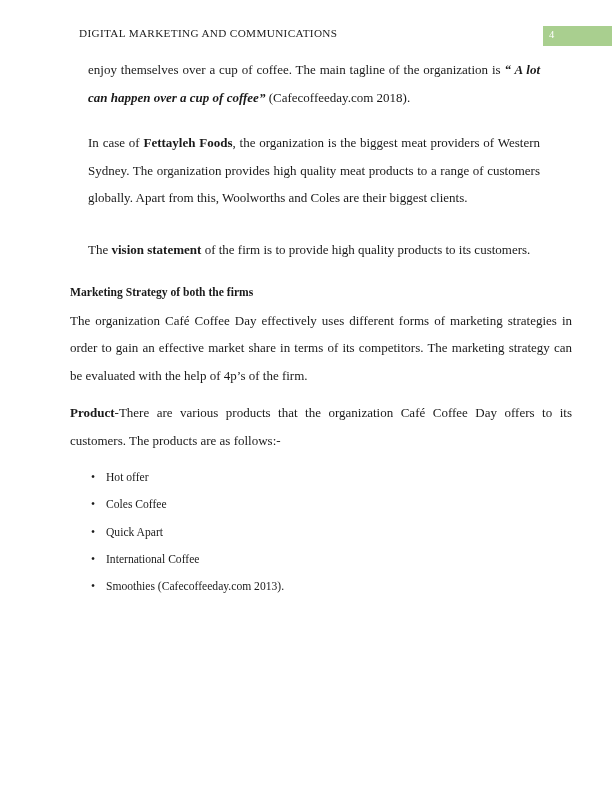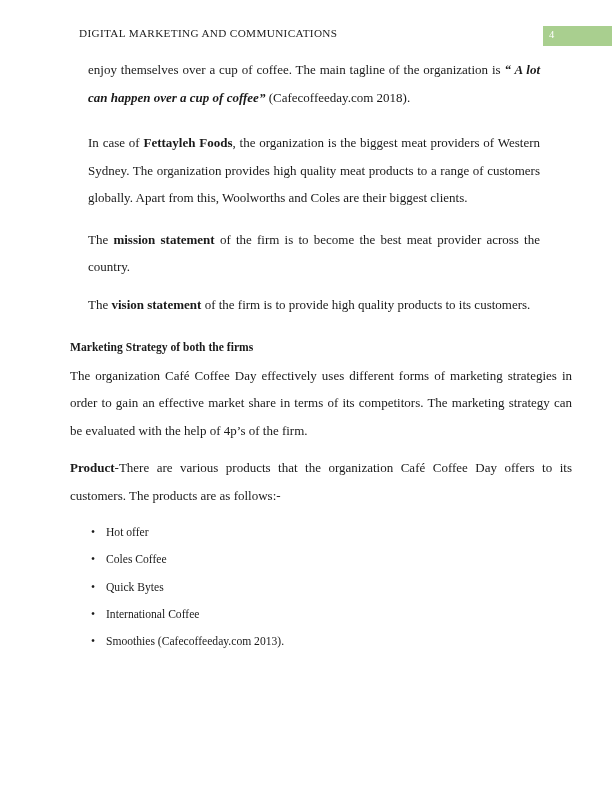--- a/index.html
+++ b/index.html
@@ -136,21 +136,20 @@
   <div class="inset">
 
     <p class="para"><span>enjoy themselves over a cup of coffee.  The main tagline of the organization is </span><em class="bold-italic">“ A lot can happen over a cup of coffee”</em><span> (Cafecoffeeday.com 2018).</span></p>
 
     <div class="spacer-18"></div>
 
     <p class="para"><span>In case of </span><strong class="bold">Fettayleh Foods</strong><span>, the organization is the biggest meat providers of Western Sydney. The organization provides high quality meat products to a range of customers globally.  Apart from this, Woolworths and Coles are their biggest clients.</span></p>
 
     <div class="spacer-14"></div>
 
-    <p class="para"><span>The </span><strong class="bold">mission statement</strong><span> of the firm is to become the best meat provider across the country.</span></p>
 
     <div class="spacer-10"></div>
 
     <p class="para"><span>The </span><strong class="bold">vision statement</strong><span> of the firm is to provide high quality products to its customers.</span></p>
 
   </div>
 
   <div class="spacer-16"></div>
 
   <div class="flush">
@@ -169,21 +168,21 @@
       <li>
         <span class="bullet-marker">•</span>
         <span>Hot offer</span>
       </li>
       <li>
         <span class="bullet-marker">•</span>
         <span>Coles Coffee</span>
       </li>
       <li>
         <span class="bullet-marker">•</span>
-        <span>Quick Bytes</span>
+        <span>Quick Apart</span>
       </li>
       <li>
         <span class="bullet-marker">•</span>
         <span>International Coffee</span>
       </li>
       <li>
         <span class="bullet-marker">•</span>
         <span>Smoothies (Cafecoffeeday.com 2013).</span>
       </li>
     </ul>

